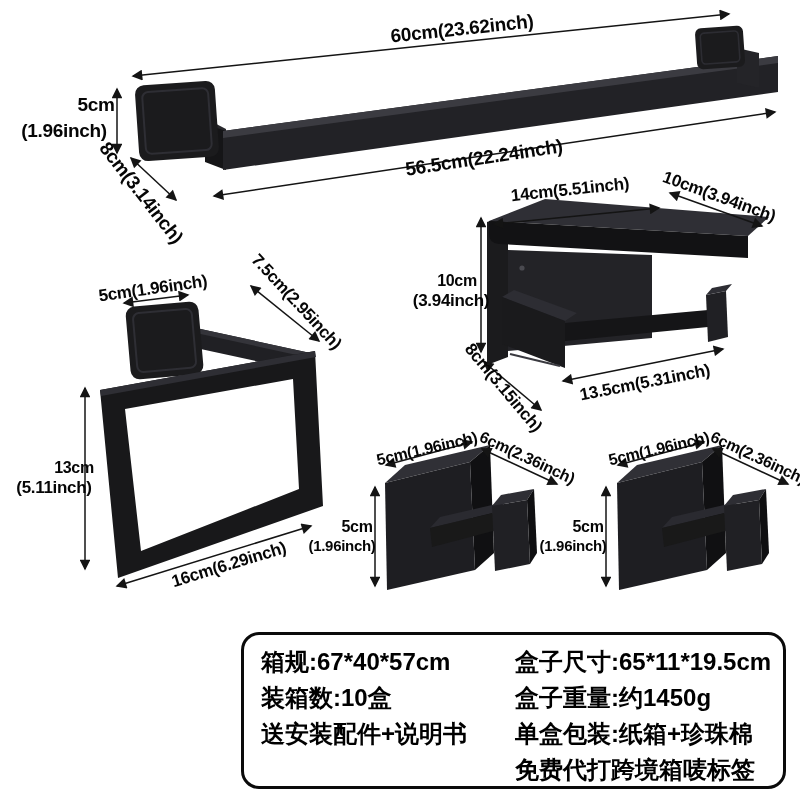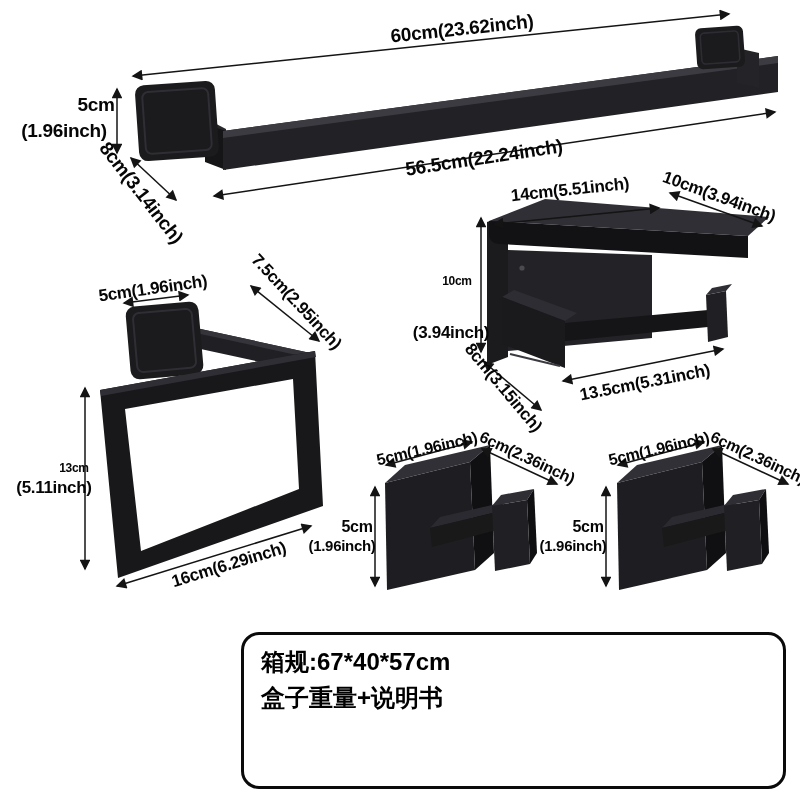--- a/index.html
+++ b/index.html
@@ -6,21 +6,21 @@
   .scene{
     position:relative;width:800px;height:800px;background:#ffffff;overflow:hidden;
     font-family:"Liberation Sans","DejaVu Sans",sans-serif;color:#000;
   }
   .scene svg{position:absolute;left:0;top:0;}
   .dim{
     position:absolute;white-space:nowrap;font-weight:600;color:#060606;
     transform:translate(-50%,-50%);letter-spacing:-0.3px;
   }
   .fs19{font-size:19px;}
-  .fs18{font-size:12px;}
+  .fs18{font-size:16px;}
   .fs17{font-size:17px;}
   .fs16{font-size:16px;}
   .fs15{font-size:15px;}
   .spec-box{
     position:absolute;left:241px;top:632px;width:545px;height:157px;
     border:3px solid #0a0a0a;border-radius:18px;box-sizing:border-box;padding-left:32px;
   }
   .spec-col{position:absolute;top:9px;font-size:24px;font-weight:600;line-height:36px;white-space:nowrap;}
   .spec-col-left{left:17px;}
   .spec-col-right{left:271px;}
@@ -122,21 +122,21 @@
 
   <div class="dim fs19" style="left:462px;top:29px;transform:translate(-50%,-50%) rotate(-6deg);">60cm(23.62inch)</div>
   <div class="dim fs19" style="left:96px;top:105px;">5cm</div>
   <div class="dim fs19" style="left:64px;top:131px;">(1.96inch)</div>
   <div class="dim fs19" style="left:141px;top:193px;transform:translate(-50%,-50%) rotate(52deg);">8cm(3.14inch)</div>
   <div class="dim fs19" style="left:484px;top:158px;transform:translate(-50%,-50%) rotate(-8.5deg);">56.5cm(22.24inch)</div>
 
   <div class="dim fs17" style="left:570px;top:190px;transform:translate(-50%,-50%) rotate(-6deg);">14cm(5.51inch)</div>
   <div class="dim fs17" style="left:719px;top:197px;transform:translate(-50%,-50%) rotate(20deg);">10cm(3.94inch)</div>
   <div class="dim fs18" style="left:457px;top:281px;">10cm</div>
-  <div class="dim fs17" style="left:451px;top:301px;margin-top:32px;">(3.94inch)</div>
+  <div class="dim fs17" style="left:451px;top:301px;">(3.94inch)</div>
   <div class="dim fs17" style="left:503px;top:388px;transform:translate(-50%,-50%) rotate(50deg);">8cm(3.15inch)</div>
   <div class="dim fs17" style="left:645px;top:383px;transform:translate(-50%,-50%) rotate(-11deg);">13.5cm(5.31inch)</div>
 
   <div class="dim fs17" style="left:153px;top:289px;transform:translate(-50%,-50%) rotate(-8deg);">5cm(1.96inch)</div>
   <div class="dim fs17" style="left:296px;top:302px;transform:translate(-50%,-50%) rotate(47deg);">7.5cm(2.95inch)</div>
   <div class="dim fs18" style="left:74px;top:468px;">13cm</div>
   <div class="dim fs17" style="left:54px;top:488px;">(5.11inch)</div>
   <div class="dim fs17" style="left:229px;top:565px;transform:translate(-50%,-50%) rotate(-17deg);">16cm(6.29inch)</div>
 
   <div class="dim fs16" style="left:427px;top:449px;transform:translate(-50%,-50%) rotate(-13deg);">5cm(1.96inch)</div>
@@ -145,17 +145,24 @@
   <div class="dim fs15" style="left:342px;top:545px;">(1.96inch)</div>
 
   <div class="dim fs16" style="left:659px;top:449px;transform:translate(-50%,-50%) rotate(-13deg);">5cm(1.96inch)</div>
   <div class="dim fs16" style="left:758px;top:458px;transform:translate(-50%,-50%) rotate(25deg);">6cm(2.36inch)</div>
   <div class="dim fs16" style="left:588px;top:527px;">5cm</div>
   <div class="dim fs15" style="left:573px;top:545px;">(1.96inch)</div>
 
   <div class="spec-box">
     <div class="spec-col spec-col-left">
       <div>箱规:67*40*57cm</div>
-      <div>盒子重量+说明书</div>
+      <div>装箱数:10盒</div>
+      <div>送安装配件+说明书</div>
+    </div>
+    <div class="spec-col spec-col-right">
+      <div>盒子尺寸:65*11*19.5cm</div>
+      <div>盒子重量:约1450g</div>
+      <div>单盒包装:纸箱+珍珠棉</div>
+      <div>免费代打跨境箱唛标签</div>
     </div>
   </div>
 
 </div>
 
 </body></html>

